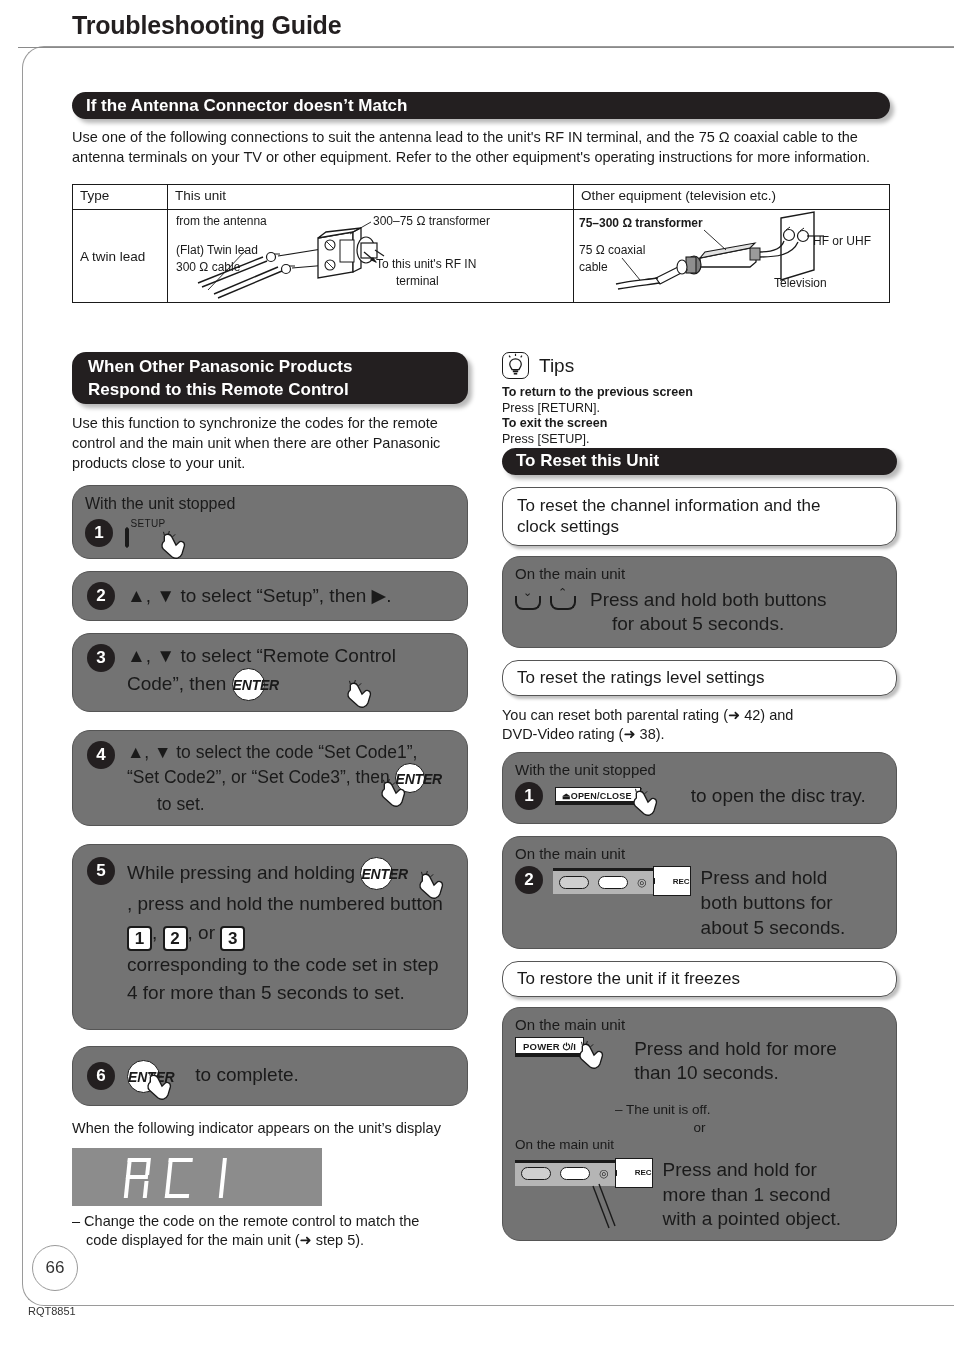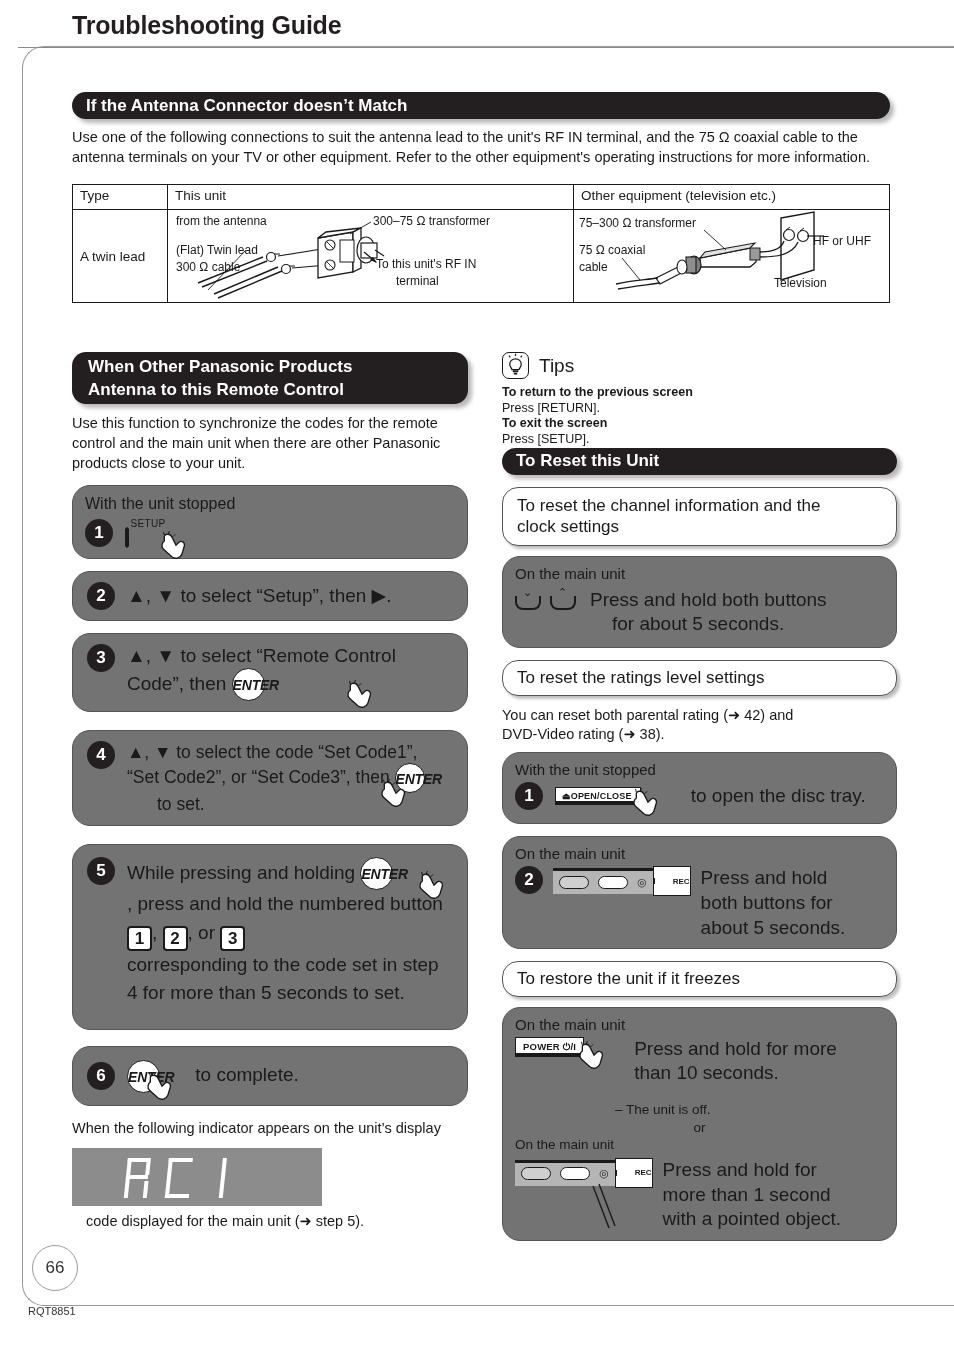--- a/index.html
+++ b/index.html
@@ -258,21 +258,21 @@
         <line x1="207" y1="40" x2="216" y2="46" stroke="#1a1a1a" stroke-width="1.2"></line>
 
         <line x1="203" y1="12" x2="182" y2="24" stroke="#1a1a1a" stroke-width="0.9"></line>
 
         <line x1="196" y1="42" x2="208" y2="52" stroke="#1a1a1a" stroke-width="1.3"></line>
         <polygon points="209,53 202,50 205,47" fill="#1a1a1a"></polygon>
       </svg>
     </div>
 
     <div class="tcell c3">
-      <div class="dg-label" style="left:5px; top:6px;">75–300 Ω transformer</div>
+      <div class="dg-label" style="left:5px; top:6px;font-weight:bold;">75–300 Ω transformer</div>
       <div class="dg-label" style="left:5px; top:33px;">75 Ω coaxial</div>
       <div class="dg-label" style="left:5px; top:50px;">cable</div>
       <div class="dg-label" style="left:231px; top:24px;">VHF or UHF</div>
       <div class="dg-label" style="left:200px; top:66px;">Television</div>
 
       <svg width="315" height="92" style="position:absolute; left:0; top:0;">
 
         <polygon points="207,8 240,2 240,60 207,70" fill="#fff" stroke="#1a1a1a" stroke-width="1.4"></polygon>
 
         <circle cx="215" cy="25" r="5.5" fill="none" stroke="#1a1a1a" stroke-width="1.2"></circle>
@@ -302,21 +302,21 @@
         <line x1="130" y1="20" x2="152" y2="40" stroke="#1a1a1a" stroke-width="0.9"></line>
       </svg>
     </div>
   </div>
 </div>
 
 <div id="left-col">
 
   <div class="pill-header" style="width:396px; height:52px; border-radius:14px; flex-direction:column; align-items:flex-start; justify-content:center; padding:0 0 0 16px; font-size:17px; line-height:1.36;">
     <span>When Other Panasonic Products</span>
-    <span>Antenna to this Remote Control</span>
+    <span>Respond to this Remote Control</span>
   </div>
 
   <div class="body-text" style="margin-top:9px; margin-bottom:12px; width:392px;">Use this function to synchronize the codes for the remote control and the main unit when there are other Panasonic products close to your unit.</div>
 
   <div class="step-box" style="height:74px; padding:8px 12px;">
     <div class="step-txt" style="font-size:16px;">With the unit stopped</div>
     <div style="display:flex; align-items:flex-end; gap:12px; margin-top:4px;">
       <div class="step-num">1</div>
       <div class="btn-setup">
         <span class="lbl">SETUP</span>
@@ -402,20 +402,21 @@
 
       <rect x="98" y="10" width="24" height="4" fill="#fff" transform="skewX(-6)"></rect>
       <rect x="98" y="10" width="4" height="40" fill="#fff" transform="skewX(-6)"></rect>
       <rect x="98" y="46" width="24" height="4" fill="#fff" transform="skewX(-6)"></rect>
 
       <rect x="152" y="10" width="4" height="40" fill="#fff" transform="skewX(-6)"></rect>
     </svg>
 
   </div>
 
+  <div class="note">– Change the code on the remote control to match the</div>
   <div class="note" style="padding-left:14px;">code displayed for the main unit (➜ step 5).</div>
 </div>
 
 <div id="right-col">
 
   <div id="tips-row">
     <div id="tips-icon">
       <svg width="25" height="25" viewBox="0 0 26 26">
         <path d="M13,6 C16.4,6 19,8.6 19,11.8 C19,14.3 17.2,15.6 16.6,17.4 L9.4,17.4 C8.8,15.6 7,14.3 7,11.8 C7,8.6 9.6,6 13,6 Z" fill="#fff" stroke="#1a1a1a" stroke-width="1.3"></path>
         <rect x="10.2" y="18" width="5.6" height="2" fill="#1a1a1a"></rect>

